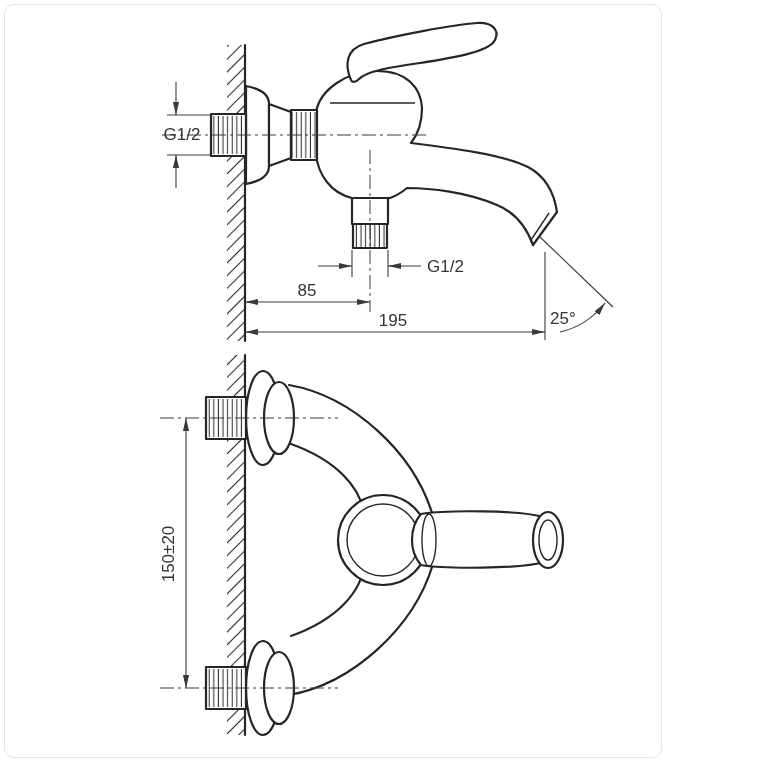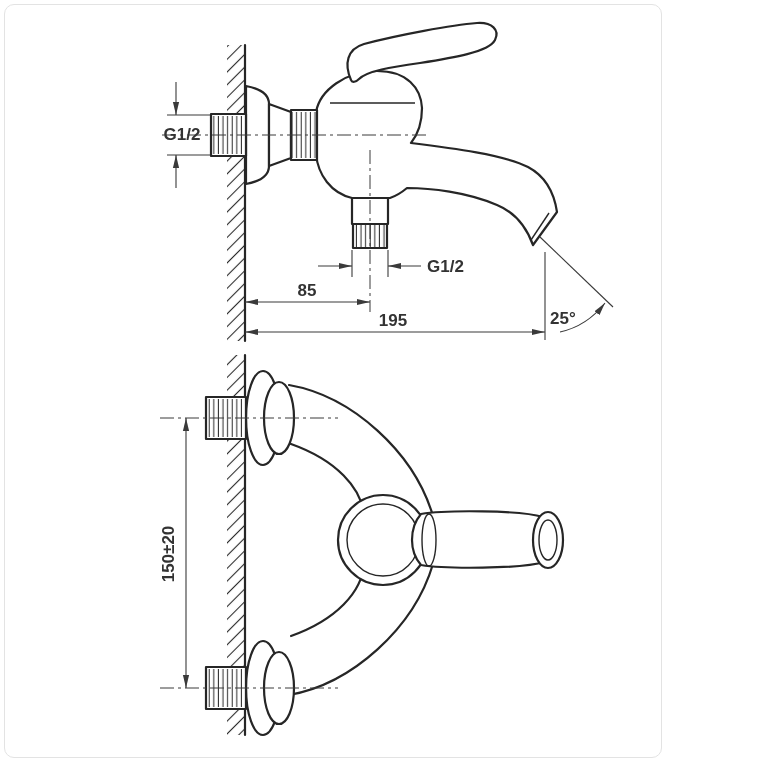--- a/index.html
+++ b/index.html
@@ -1,17 +1,17 @@
 <!DOCTYPE html>
 <html><head>
 <meta charset="utf-8">
 <style>
   html,body{margin:0;padding:0;background:#fff;}
   .page{position:relative;width:666px;height:762px;background:#ffffff;overflow:hidden;
-        font-family:"Liberation Sans",sans-serif;font-weight:bold;}
+        font-family:"Liberation Sans",sans-serif;}
   .frame{position:absolute;left:4px;top:4px;right:4px;bottom:4px;
          border:1px solid #e3e3e3;border-radius:10px;pointer-events:none;}
   svg{position:absolute;left:0;top:0;}
   .ol{fill:#ffffff;stroke:#262626;stroke-width:2.2;stroke-linejoin:round;}
   .ln{fill:none;stroke:#262626;stroke-width:2.2;stroke-linecap:round;stroke-linejoin:round;}
   .thin{fill:none;stroke:#262626;stroke-width:1.4;}
   .dim{fill:none;stroke:#3a3a3a;stroke-width:1.1;}
   .cl{fill:none;stroke:#3a3a3a;stroke-width:1;stroke-dasharray:14 4 3 4;}
   .lbl{font-size:17px;fill:#333;}
 </style>

